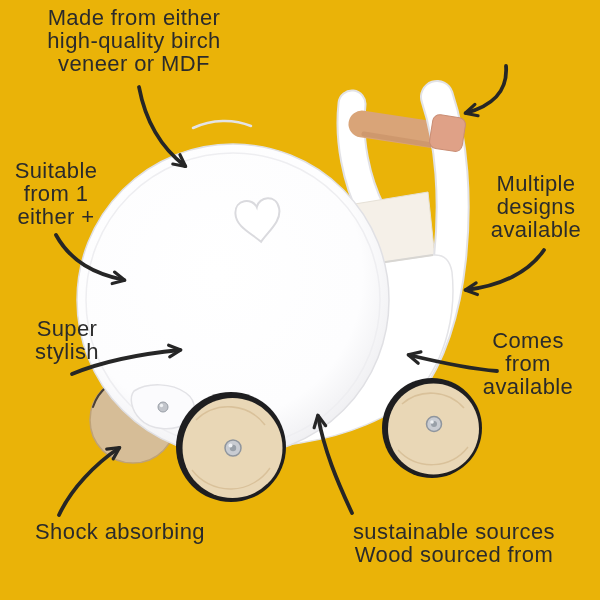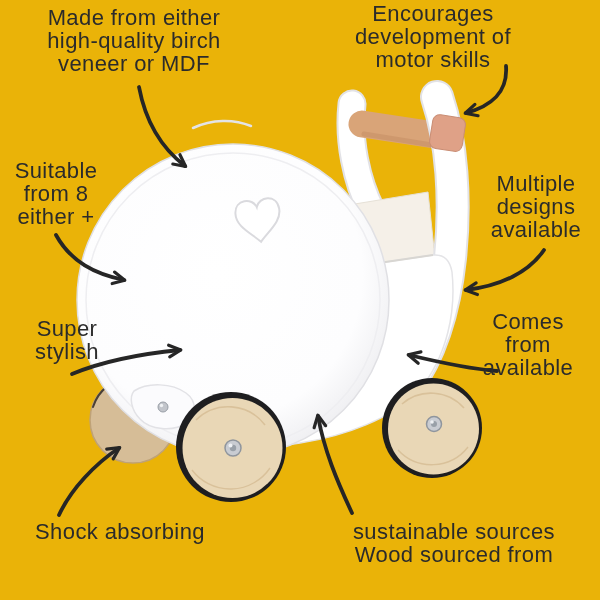--- a/index.html
+++ b/index.html
@@ -112,44 +112,39 @@
     <path class="arrow" marker-end="url(#ah)" d="M59,515 C71,489 95,464 119,448"></path>
     <path class="arrow" marker-end="url(#ah)" d="M352,513 C337,481 324,450 318,416"></path>
   </svg>
 
   <div class="callout" style="left:18px;top:6px;width:232px">
     <span class="cl">Made from either</span>
     <span class="cl">high-quality birch</span>
     <span class="cl">veneer or MDF</span>
   </div>
 
-  <div class="callout" style="left:330px;top:2px;width:206px">
-    <span class="cl">Encourages</span>
-    <span class="cl">development of</span>
-    <span class="cl">motor skills</span>
-  </div>
 
   <div class="callout" style="left:4px;top:159px;width:104px">
     <span class="cl">Suitable</span>
-    <span class="cl">from 8</span>
+    <span class="cl">from 1</span>
     <span class="cl">either +</span>
   </div>
 
   <div class="callout" style="left:478px;top:172px;width:116px">
     <span class="cl">Multiple</span>
     <span class="cl">designs</span>
     <span class="cl">available</span>
   </div>
 
   <div class="callout" style="left:22px;top:317px;width:90px">
     <span class="cl">Super</span>
     <span class="cl">stylish</span>
   </div>
 
-  <div class="callout" style="left:458px;top:310px;width:140px">
+  <div class="callout" style="left:458px;top:329px;width:140px">
     <span class="cl">Comes</span>
     <span class="cl">from</span>
     <span class="cl">available</span>
   </div>
 
   <div class="callout" style="left:12px;top:520px;width:216px">
     <span class="cl">Shock absorbing</span>
   </div>
 
   <div class="callout" style="left:328px;top:520px;width:252px">

